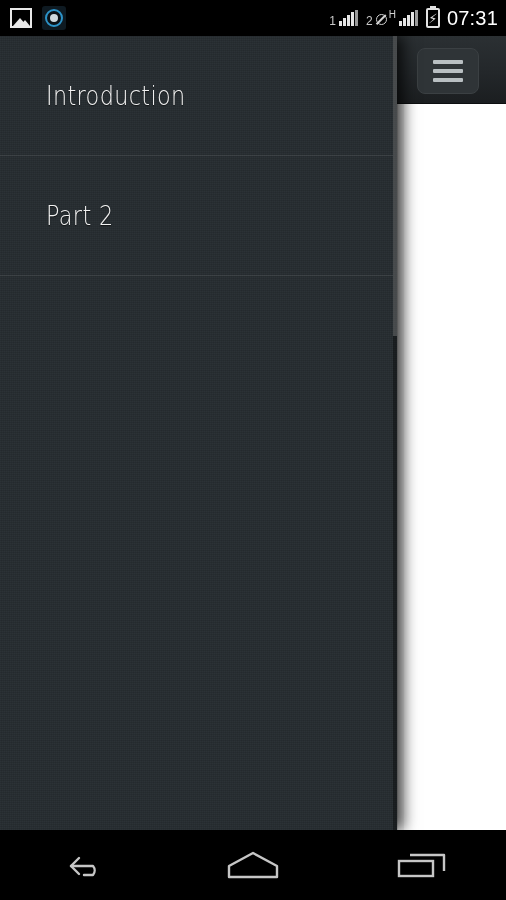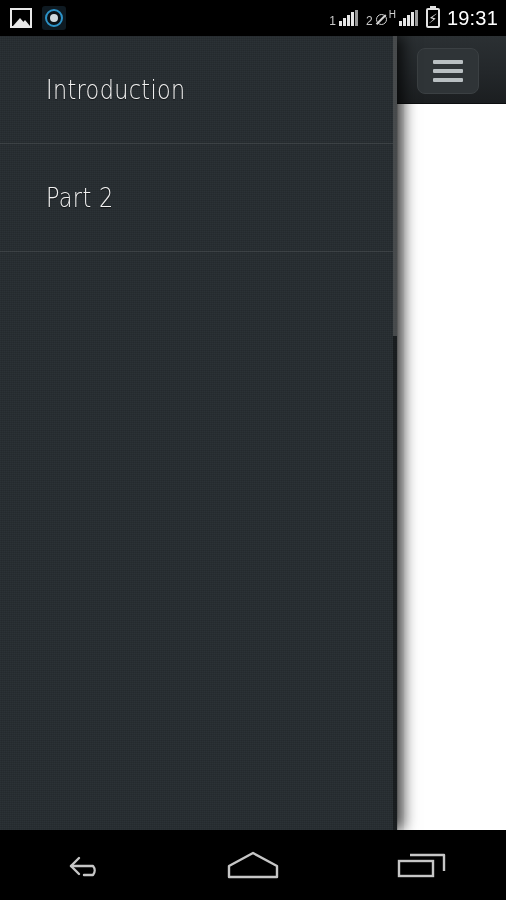--- a/index.html
+++ b/index.html
@@ -278,21 +278,21 @@
     background-image:
       repeating-linear-gradient(0deg, rgba(255,255,255,0.020) 0 1px, rgba(0,0,0,0.018) 1px 2px),
       repeating-linear-gradient(90deg, rgba(255,255,255,0.016) 0 1px, rgba(0,0,0,0.020) 1px 2px);
   }
   .menu {
     position: absolute;
     top: 0; left: 0;
     width: 393px;
   }
   .menu-item {
-    height: 108px;
+    height: 120px;
     box-sizing: border-box;
     border-bottom: 1px solid rgba(255,255,255,0.085);
     display: flex;
     align-items: center;
     padding-left: 46px;
   }
   .menu-item .label {
     color: #f2f2f2;
     font-family: "DejaVu Sans", sans-serif;
     font-weight: 300;
@@ -420,21 +420,21 @@
           <span></span>
             <span></span>
             <span></span>
             <span></span>
             <span></span>
         </div>
       </div>
       <div class="ic-battery">
         <span class="bolt">⚡</span>
       </div>
-      <span class="clock">19:31</span>
+      <span class="clock">07:31</span>
     </div>
   </div>
 
   <div class="nav-bar">
     <div class="nav-btn">
       <span class="ic-back">
         <svg width="40" height="28" viewBox="0 0 40 28">
           <path d="M12 6 L4 14 L12 22" fill="none" stroke="#c6c6c6" stroke-width="2.4" stroke-linecap="round" stroke-linejoin="round"></path>
           <path d="M4 14 H26 a7 7 0 0 1 0 9 H17" fill="none" stroke="#c6c6c6" stroke-width="2.4" stroke-linecap="round" stroke-linejoin="round"></path>
         </svg>

